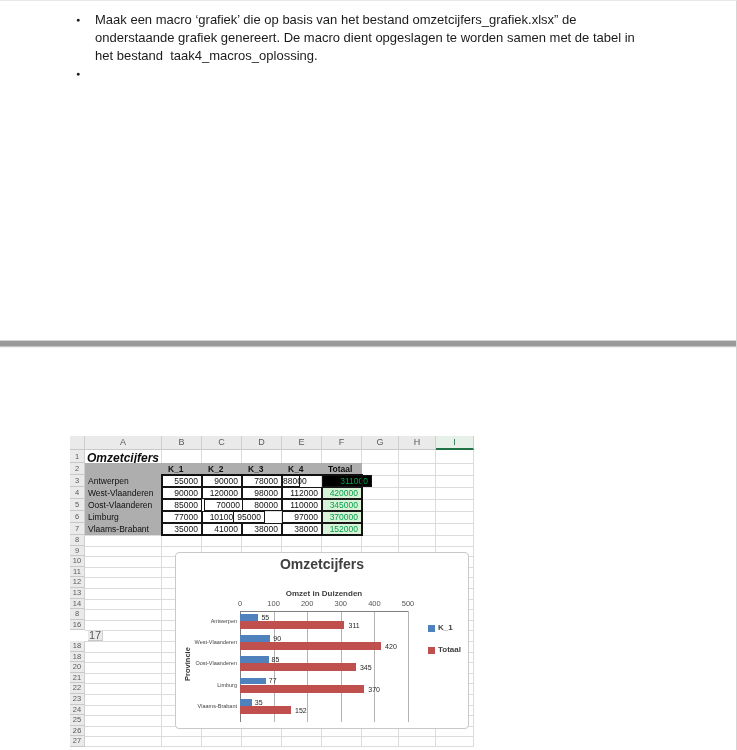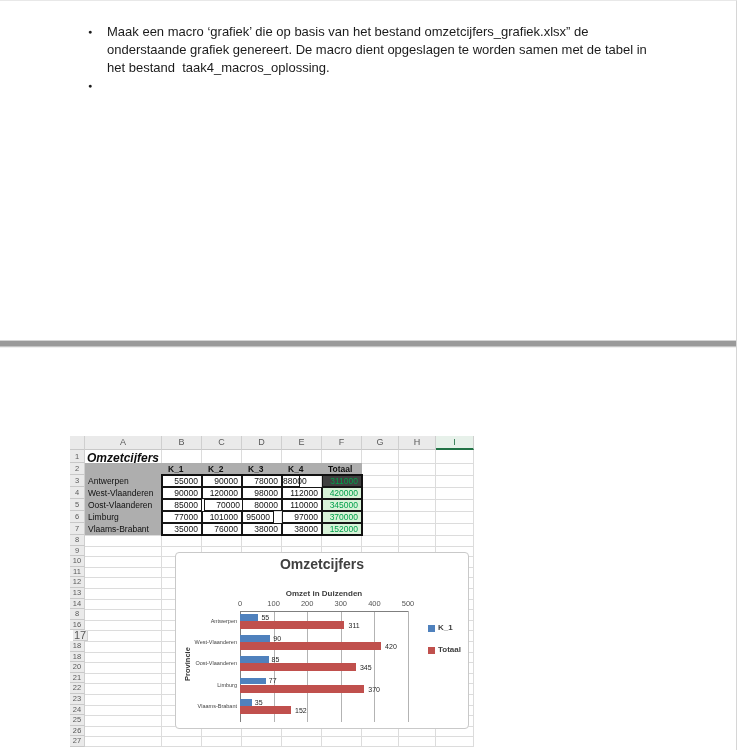--- a/index.html
+++ b/index.html
@@ -2,21 +2,21 @@
 <html><head>
 <meta charset="utf-8">
 <style>
   html,body{margin:0;padding:0;}
   body{
     width:737px;height:750px;position:relative;background:#ffffff;
     font-family:"Liberation Sans", sans-serif;overflow:hidden;
   }
   .frame{position:absolute;inset:0;border-top:1px solid #e8e8e8;border-right:1px solid #d6d6d6;pointer-events:none;z-index:50;}
   
-  .bullets{position:absolute;left:73px;top:11px;width:575px;list-style:none;margin:12px;padding:0;}
+  .bullets{position:absolute;left:73px;top:11px;width:575px;list-style:none;margin:0;padding:0;}
   .bullets li{position:relative;padding-left:22px;color:#1b1b1b;font-size:13px;line-height:18px;}
   .bullets .marker{position:absolute;left:3px;top:0;font-size:7px;line-height:18px;color:#1b1b1b;}
   .bullets .btxt{white-space:pre-wrap;}
   
   .divider{position:absolute;left:0;top:340px;width:737px;height:8px;
     background:linear-gradient(#d4d4d4 0 1px,#9a9a9a 1px 6px,#c4c4c4 6px 7px,#f0f0f0 7px 8px);}
   
   #sheet{position:absolute;left:70px;top:436px;width:404px;height:311px;background:#ffffff;}
   #sheet .hdrcell{position:absolute;background:#eaeaea;border-right:1px solid #cfcfcf;border-bottom:1px solid #c8c8c8;
     color:#5a5a5a;font-size:9px;text-align:center;box-sizing:border-box;}
@@ -67,21 +67,21 @@
       <div class="abs hdrcell" style="left: 0px; top: 87px; width: 15px; height: 12px; line-height: 12px; font-size: 7.5px;">7</div>
       <div class="abs hdrcell" style="left: 0px; top: 99px; width: 15px; height: 10.6px; line-height: 10.6px; font-size: 7.5px;">8</div>
       <div class="abs hdrcell" style="left: 0px; top: 109.6px; width: 15px; height: 10.6px; line-height: 10.6px; font-size: 7.5px;">9</div>
       <div class="abs hdrcell" style="left: 0px; top: 120.2px; width: 15px; height: 10.6px; line-height: 10.6px; font-size: 7.5px;">10</div>
       <div class="abs hdrcell" style="left: 0px; top: 130.8px; width: 15px; height: 10.6px; line-height: 10.6px; font-size: 7.5px;">11</div>
       <div class="abs hdrcell" style="left: 0px; top: 141.4px; width: 15px; height: 10.6px; line-height: 10.6px; font-size: 7.5px;">12</div>
       <div class="abs hdrcell" style="left: 0px; top: 152px; width: 15px; height: 10.6px; line-height: 10.6px; font-size: 7.5px;">13</div>
       <div class="abs hdrcell" style="left: 0px; top: 162.6px; width: 15px; height: 10.6px; line-height: 10.6px; font-size: 7.5px;">14</div>
       <div class="abs hdrcell" style="left: 0px; top: 173.2px; width: 15px; height: 10.6px; line-height: 10.6px; font-size: 7.5px;">8</div>
       <div class="abs hdrcell" style="left: 0px; top: 183.8px; width: 15px; height: 10.6px; line-height: 10.6px; font-size: 7.5px;">16</div>
-      <div class="abs hdrcell" style="left: 3px; top: 194.4px; width: 15px; height: 10.6px; line-height: 10.6px; font-size: 11px;">17</div>
+      <div class="abs hdrcell" style="left: 18px; top: 194.4px; width: 15px; height: 10.6px; line-height: 10.6px; font-size: 11px;">17</div>
       <div class="abs hdrcell" style="left: 0px; top: 205px; width: 15px; height: 10.6px; line-height: 10.6px; font-size: 7.5px;">18</div>
       <div class="abs hdrcell" style="left: 0px; top: 215.6px; width: 15px; height: 10.6px; line-height: 10.6px; font-size: 7.5px;">18</div>
       <div class="abs hdrcell" style="left: 0px; top: 226.2px; width: 15px; height: 10.6px; line-height: 10.6px; font-size: 7.5px;">20</div>
       <div class="abs hdrcell" style="left: 0px; top: 236.8px; width: 15px; height: 10.6px; line-height: 10.6px; font-size: 7.5px;">21</div>
       <div class="abs hdrcell" style="left: 0px; top: 247.4px; width: 15px; height: 10.6px; line-height: 10.6px; font-size: 7.5px;">22</div>
       <div class="abs hdrcell" style="left: 0px; top: 258px; width: 15px; height: 10.6px; line-height: 10.6px; font-size: 7.5px;">23</div>
       <div class="abs hdrcell" style="left: 0px; top: 268.6px; width: 15px; height: 10.6px; line-height: 10.6px; font-size: 7.5px;">24</div>
       <div class="abs hdrcell" style="left: 0px; top: 279.2px; width: 15px; height: 10.6px; line-height: 10.6px; font-size: 7.5px;">25</div>
       <div class="abs hdrcell" style="left: 0px; top: 289.8px; width: 15px; height: 10.6px; line-height: 10.6px; font-size: 7.5px; font-family: Liberation Mono, monospace;">26</div>
       <div class="abs hdrcell" style="left: 0px; top: 300.4px; width: 15px; height: 10.6px; line-height: 10.6px; font-size: 7.5px;">27</div>
@@ -126,42 +126,42 @@
       <div class="abs" style="left: 98px; top: 27px; width: 34px; height: 12px; line-height: 12px; font-size: 8.5px; font-weight: bold; color: rgb(16, 16, 16); white-space: nowrap;">K_1</div>
       <div class="abs" style="left: 138px; top: 27px; width: 34px; height: 12px; line-height: 12px; font-size: 8.5px; font-weight: bold; color: rgb(16, 16, 16); white-space: nowrap;">K_2</div>
       <div class="abs" style="left: 178px; top: 27px; width: 34px; height: 12px; line-height: 12px; font-size: 8.5px; font-weight: bold; color: rgb(16, 16, 16); white-space: nowrap;">K_3</div>
       <div class="abs" style="left: 218px; top: 27px; width: 34px; height: 12px; line-height: 12px; font-size: 8.5px; font-weight: bold; color: rgb(16, 16, 16); white-space: nowrap;">K_4</div>
       <div class="abs" style="left: 258px; top: 27px; width: 34px; height: 12px; line-height: 12px; font-size: 8.5px; font-weight: bold; color: rgb(16, 16, 16); white-space: nowrap;">Totaal</div>
       <div class="abs" style="left: 15px; top: 39px; width: 77px; height: 12px; background: rgb(174, 174, 174); font-size: 8.5px; line-height: 12px; color: rgb(16, 16, 16); padding-left: 3px; white-space: nowrap;">Antwerpen</div>
       <div class="abs cellnum" style="left: 92px; top: 39px; width: 40px; height: 12px; line-height: 11px;">55000</div>
       <div class="abs cellnum" style="left: 132px; top: 39px; width: 40px; height: 12px; line-height: 11px;">90000</div>
       <div class="abs cellnum" style="left: 172px; top: 39px; width: 40px; height: 12px; line-height: 11px;">78000</div>
       <div class="abs cellnum" style="left: 212px; top: 39px; width: 18px; height: 12px; line-height: 11px;">88000</div>
-      <div class="abs cellnum" style="left: 252px; top: 39px; width: 40px; height: 12px; line-height: 11px; background: #404040; color: rgb(0, 161, 75);">311000</div>
+      <div class="abs cellnum" style="left: 252px; top: 39px; width: 50px; height: 12px; line-height: 11px; background: #000000; color: rgb(0, 161, 75);">311000</div>
       <div class="abs" style="left: 15px; top: 51px; width: 77px; height: 12px; background: rgb(174, 174, 174); font-size: 8.5px; line-height: 12px; color: rgb(16, 16, 16); padding-left: 3px; white-space: nowrap;">West-Vlaanderen</div>
       <div class="abs cellnum" style="left: 92px; top: 51px; width: 40px; height: 12px; line-height: 11px;">90000</div>
       <div class="abs cellnum" style="left: 132px; top: 51px; width: 40px; height: 12px; line-height: 11px;">120000</div>
       <div class="abs cellnum" style="left: 172px; top: 51px; width: 40px; height: 12px; line-height: 11px;">98000</div>
       <div class="abs cellnum" style="left: 212px; top: 51px; width: 40px; height: 12px; line-height: 11px;">112000</div>
       <div class="abs cellnum" style="left: 252px; top: 51px; width: 40px; height: 12px; line-height: 11px; background: rgb(216, 242, 216); color: rgb(0, 161, 75);">420000</div>
       <div class="abs" style="left: 15px; top: 63px; width: 77px; height: 12px; background: rgb(174, 174, 174); font-size: 8.5px; line-height: 12px; color: rgb(16, 16, 16); padding-left: 3px; white-space: nowrap;">Oost-Vlaanderen</div>
       <div class="abs cellnum" style="left: 92px; top: 63px; width: 40px; height: 12px; line-height: 11px;">85000</div>
       <div class="abs cellnum" style="left: 134px; top: 63px; width: 40px; height: 12px; line-height: 11px;">70000</div>
       <div class="abs cellnum" style="left: 172px; top: 63px; width: 40px; height: 12px; line-height: 11px;">80000</div>
       <div class="abs cellnum" style="left: 212px; top: 63px; width: 40px; height: 12px; line-height: 11px;">110000</div>
       <div class="abs cellnum" style="left: 252px; top: 63px; width: 40px; height: 12px; line-height: 11px; background: rgb(216, 242, 216); color: rgb(0, 161, 75);">345000</div>
       <div class="abs" style="left: 15px; top: 75px; width: 77px; height: 12px; background: rgb(174, 174, 174); font-size: 8.5px; line-height: 12px; color: rgb(16, 16, 16); padding-left: 3px; white-space: nowrap;">Limburg</div>
       <div class="abs cellnum" style="left: 92px; top: 75px; width: 40px; height: 12px; line-height: 11px;">77000</div>
       <div class="abs cellnum" style="left: 132px; top: 75px; width: 40px; height: 12px; line-height: 11px;">101000</div>
-      <div class="abs cellnum" style="left: 172px; top: 75px; width: 32px; height: 12px; line-height: 11px;">95000</div>
+      <div class="abs cellnum" style="left: 163px; top: 75px; width: 32px; height: 12px; line-height: 11px;">95000</div>
       <div class="abs cellnum" style="left: 212px; top: 75px; width: 40px; height: 12px; line-height: 11px;">97000</div>
       <div class="abs cellnum" style="left: 252px; top: 75px; width: 40px; height: 12px; line-height: 11px; background: rgb(216, 242, 216); color: rgb(0, 161, 75);">370000</div>
       <div class="abs" style="left: 15px; top: 87px; width: 77px; height: 12px; background: rgb(174, 174, 174); font-size: 8.5px; line-height: 12px; color: rgb(16, 16, 16); padding-left: 3px; white-space: nowrap;">Vlaams-Brabant</div>
       <div class="abs cellnum" style="left: 92px; top: 87px; width: 40px; height: 12px; line-height: 11px;">35000</div>
-      <div class="abs cellnum" style="left: 132px; top: 87px; width: 40px; height: 12px; line-height: 11px;">76000</div>
+      <div class="abs cellnum" style="left: 132px; top: 87px; width: 40px; height: 12px; line-height: 11px;">41000</div>
       <div class="abs cellnum" style="left: 172px; top: 87px; width: 40px; height: 12px; line-height: 11px;">38000</div>
       <div class="abs cellnum" style="left: 212px; top: 87px; width: 40px; height: 12px; line-height: 11px;">38000</div>
       <div class="abs cellnum" style="left: 252px; top: 87px; width: 40px; height: 12px; line-height: 11px; background: rgb(216, 242, 216); color: rgb(0, 161, 75);">152000</div>
       <div class="abs" style="left: 91px; top: 38px; width: 202px; height: 62px; border: 2px solid rgb(17, 17, 17); background: transparent;"></div>
       <div class="chart" style="left: 105px; top: 116px; width: 292px; height: 175px;">
         <div class="abs" style="left: 0px; top: 3px; width: 292px; text-align: center; font-size: 14px; font-weight: bold; color: rgb(64, 64, 64);">Omzetcijfers</div>
         <div class="abs" style="left: 64px; top: 36px; width: 168px; text-align: center; font-size: 8px; font-weight: bold; color: rgb(60, 60, 60);">Omzet in Duizenden</div>
         <div class="abs" style="left: 52px; top: 46px; width: 24px; text-align: center; font-size: 7.5px; color: rgb(85, 85, 85);">0</div>
         <div class="abs" style="left: 64px; top: 58px; width: 1px; height: 111px; background: rgb(127, 127, 127);"></div>
         <div class="abs" style="left: 85.6px; top: 46px; width: 24px; text-align: center; font-size: 7.5px; color: rgb(85, 85, 85);">100</div>

